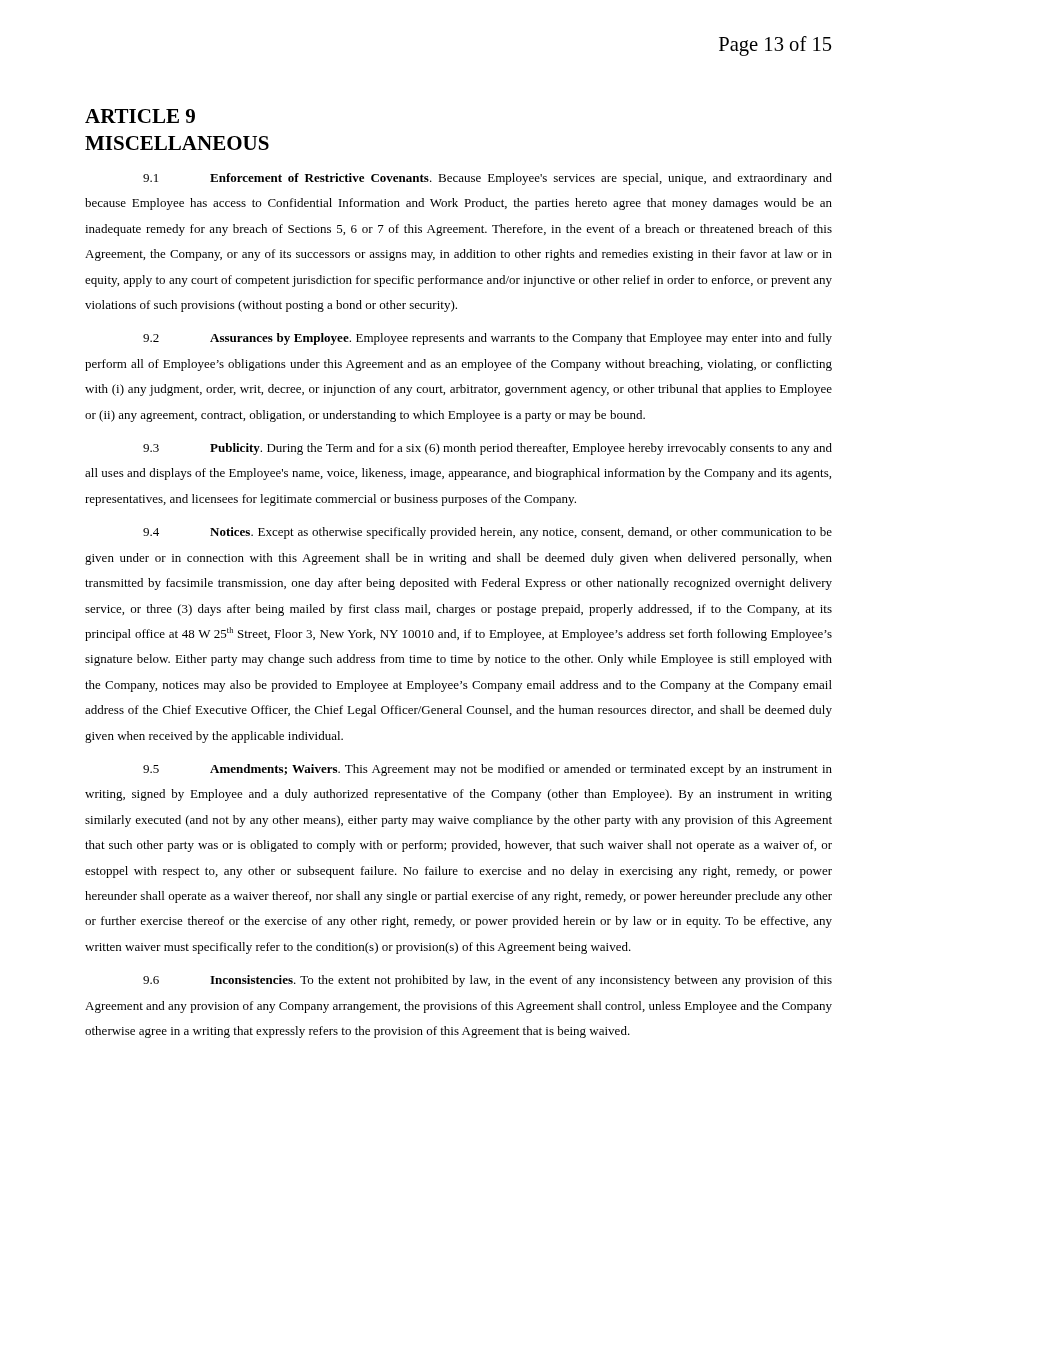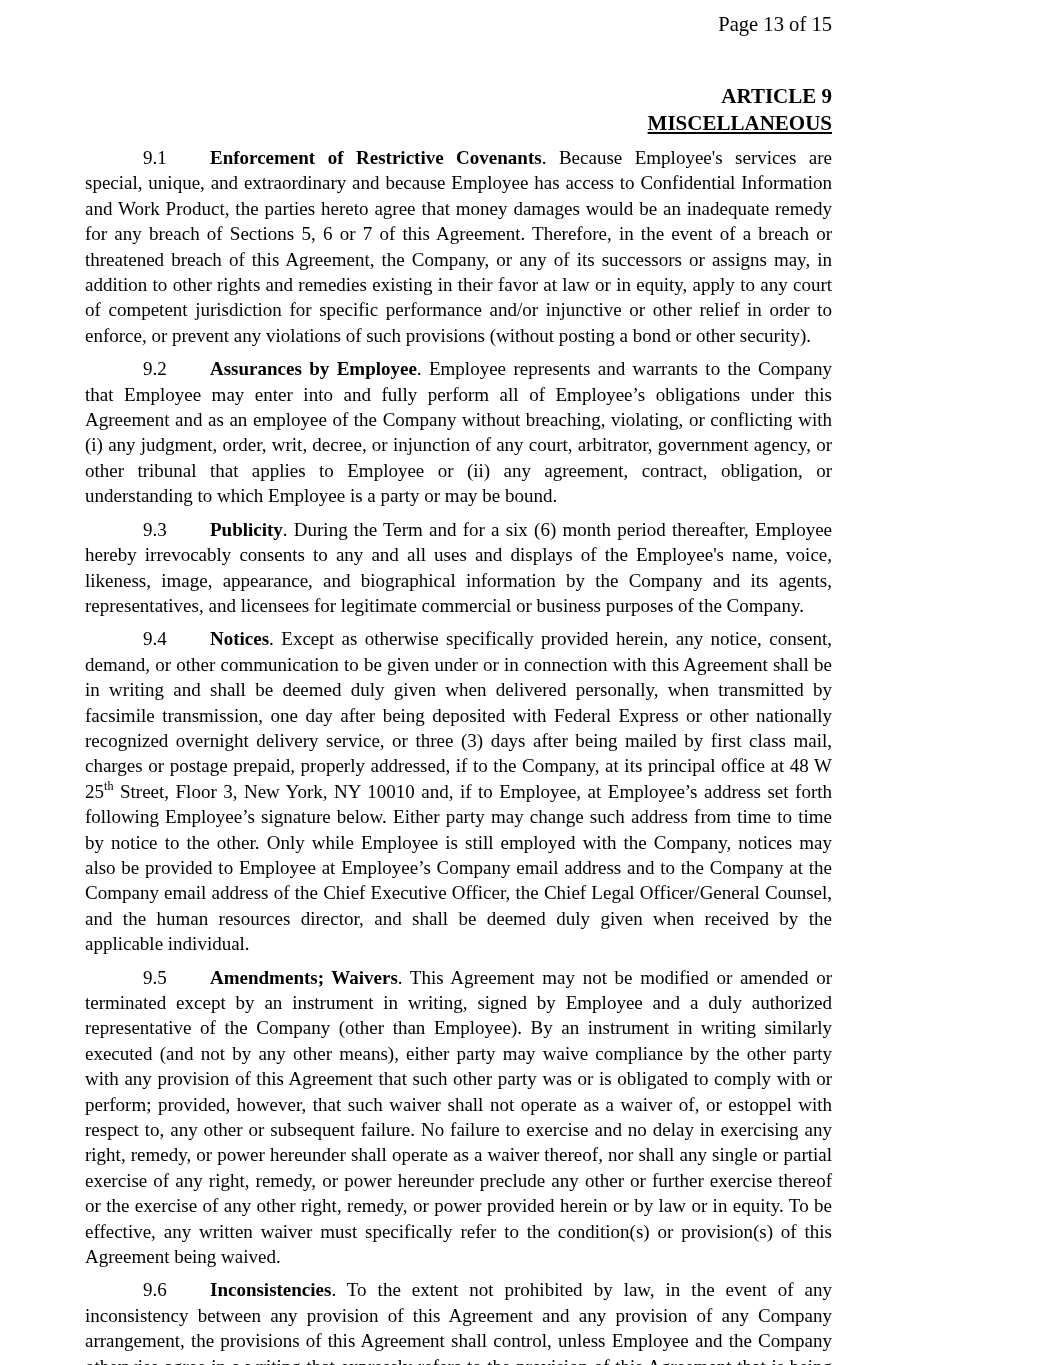--- a/index.html
+++ b/index.html
@@ -12,43 +12,42 @@
     height: 1365px;
     font-family: "Liberation Serif", "DejaVu Serif", serif;
     color: #000000;
     position: relative;
     overflow: hidden;
   }
   .page {
     box-sizing: border-box;
     width: 919px;
     height: 1365px;
-    padding: 12px 87px 40px 85px;
+    padding: 32px 87px 40px 85px;
   }
   .page-number {
     text-align: right;
     font-size: 20.6px;
     line-height: 24px;
   }
   .doc-heading {
     margin-top: 47px;
-    text-align: right;
+    text-align: left;
     font-weight: bold;
     font-size: 21px;
     line-height: 27px;
   }
   .doc-heading .subtitle {
-    text-decoration: underline;
   }
   .body-text {
     margin-top: 2px;
   }
   p.section {
     margin: 8px 0 0 0;
-    font-size: 19px;
+    font-size: 13px;
     line-height: 25.4px;
     text-align: justify;
     text-indent: 58px;
   }
   .sec-num {
     display: inline-block;
     width: 67px;
     text-indent: 0;
   }
   .sec-title {

